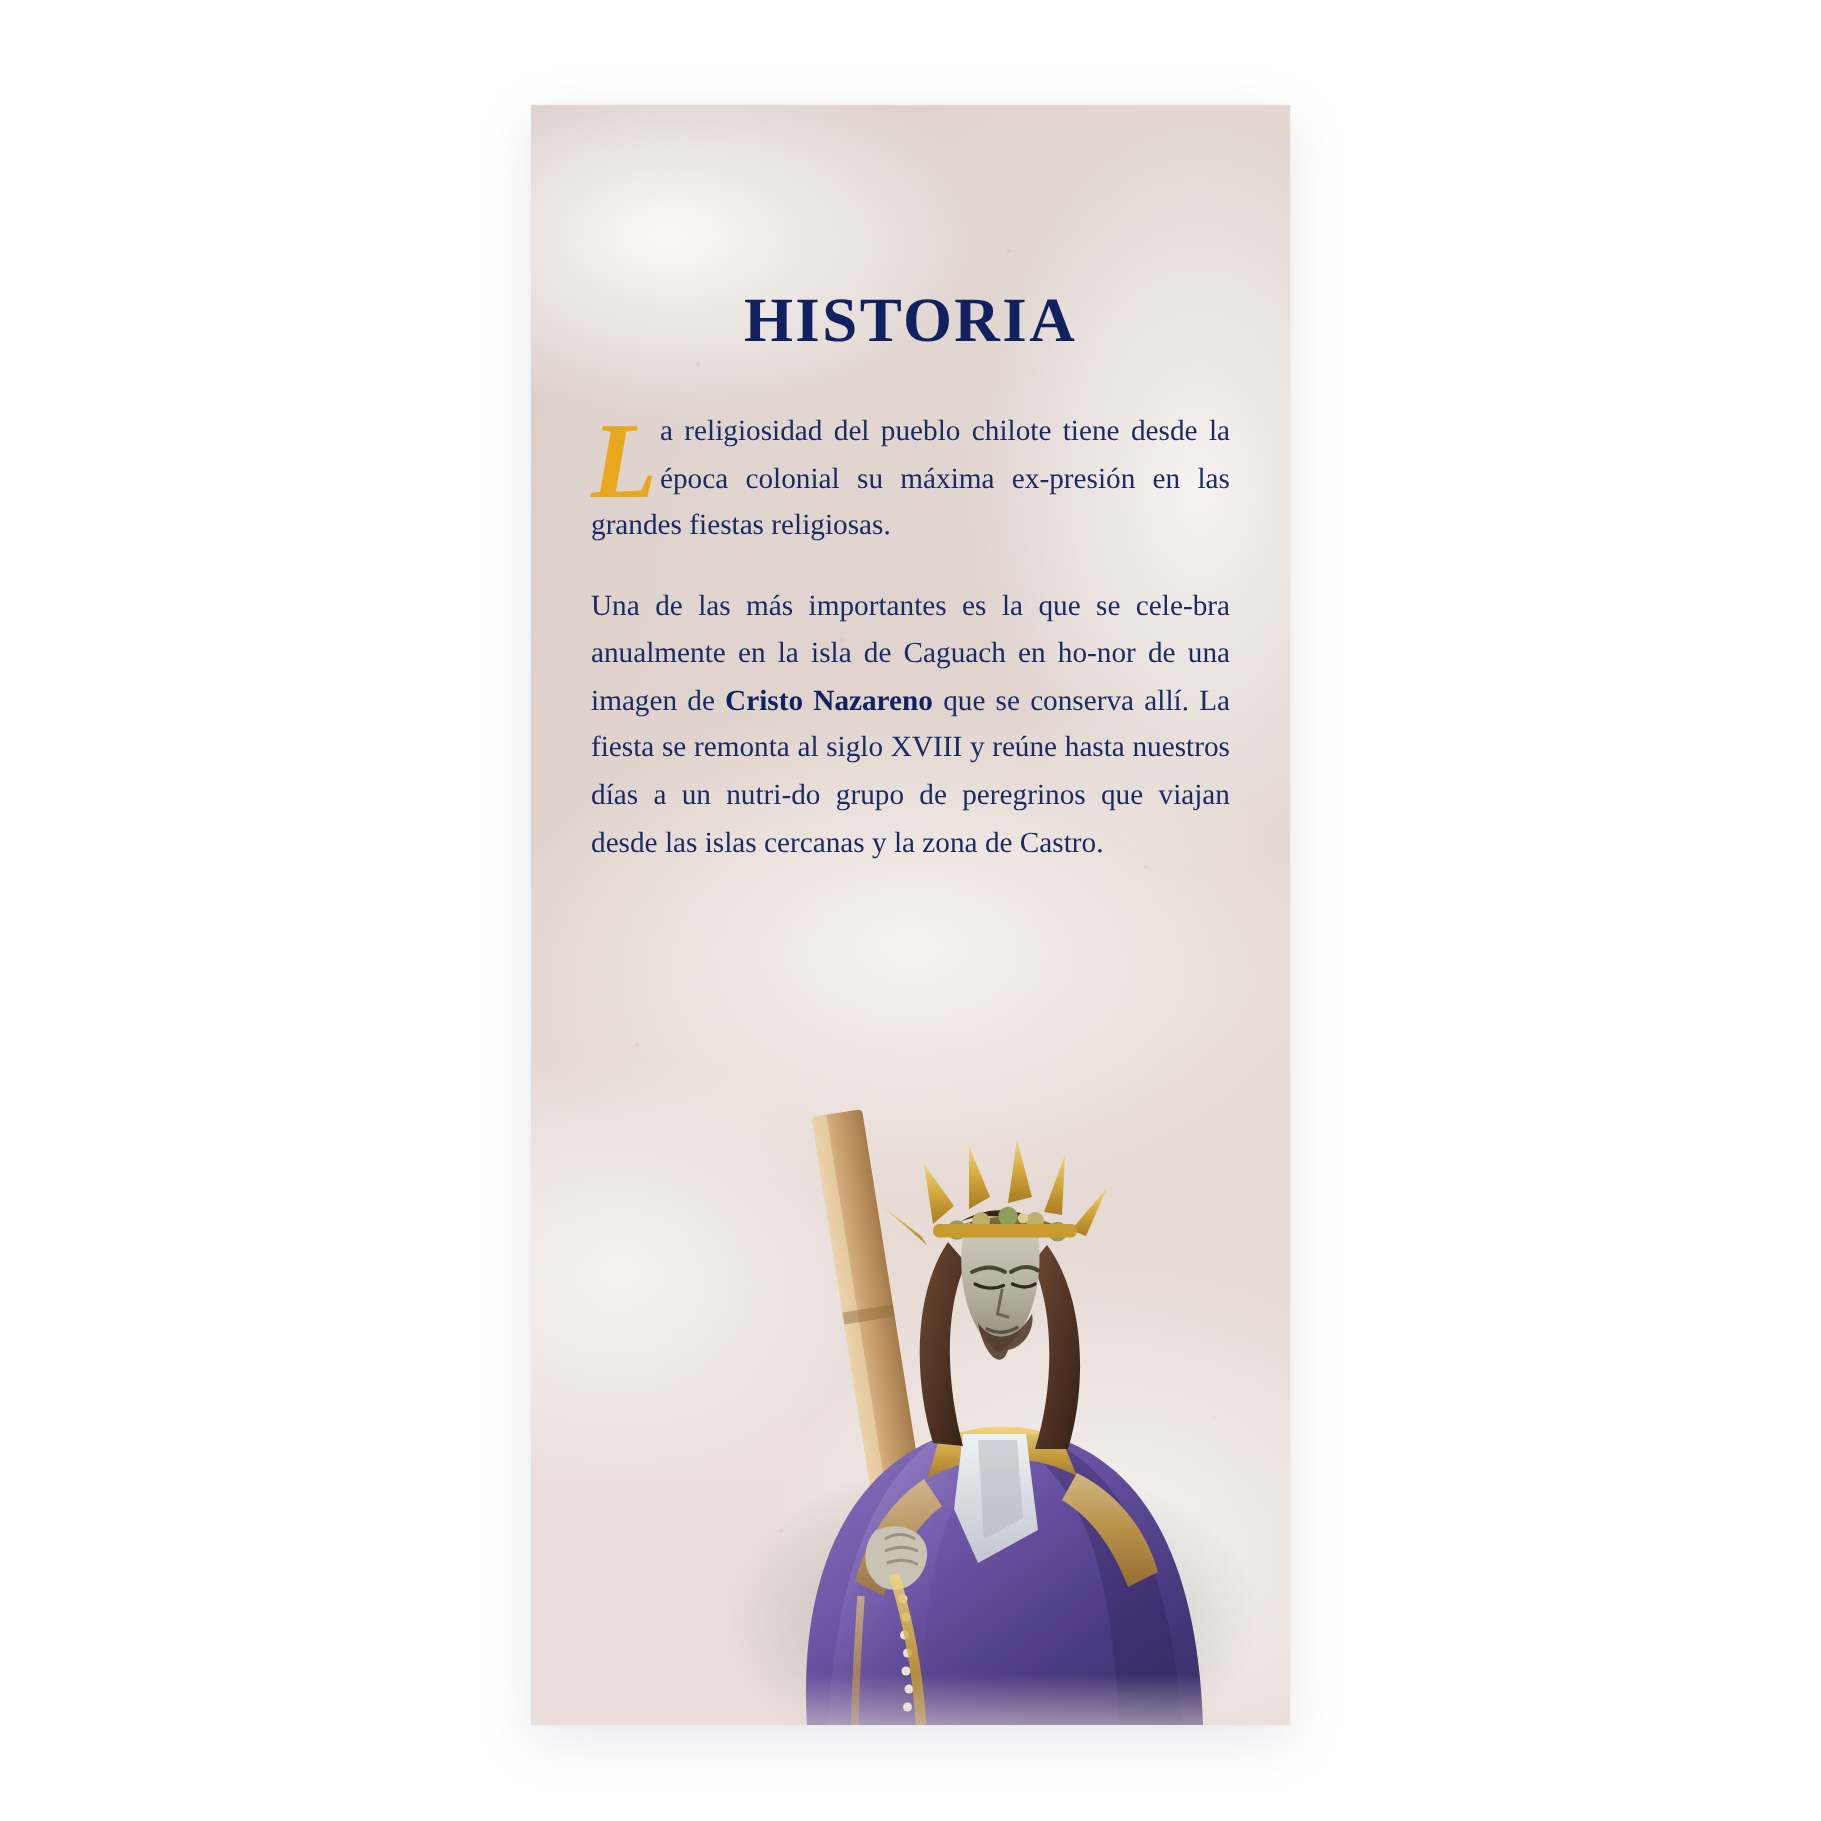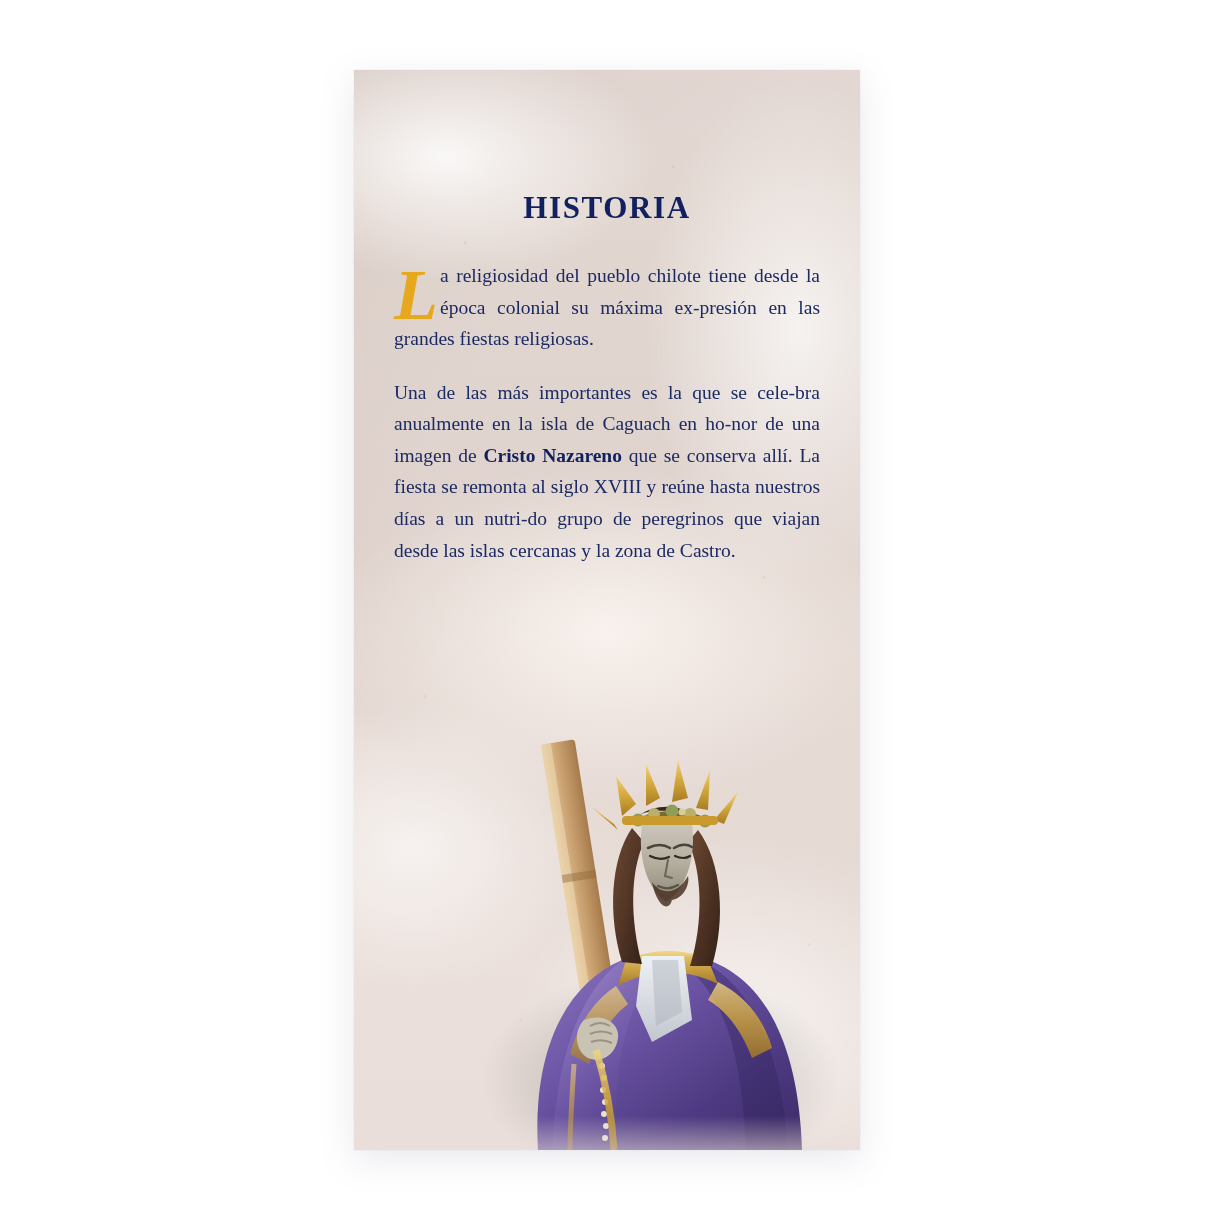--- a/index.html
+++ b/index.html
@@ -72,21 +72,21 @@
     position: relative;
     z-index: 3;
     padding: 120px 40px 0 40px;
   }
 
   .doc-title {
     margin: 0 0 34px 0;
     text-align: center;
     font-family: "Liberation Serif", serif;
     font-weight: bold;
-    font-size: 31px;
+    font-size: 42px;
     letter-spacing: 1.6px;
     color: #11205e;
   }
 
   .para {
     margin: 0 0 22px 0;
     font-family: "Liberation Serif", serif;
     font-size: 19.5px;
     line-height: 1.62;
     color: #1b2a63;

